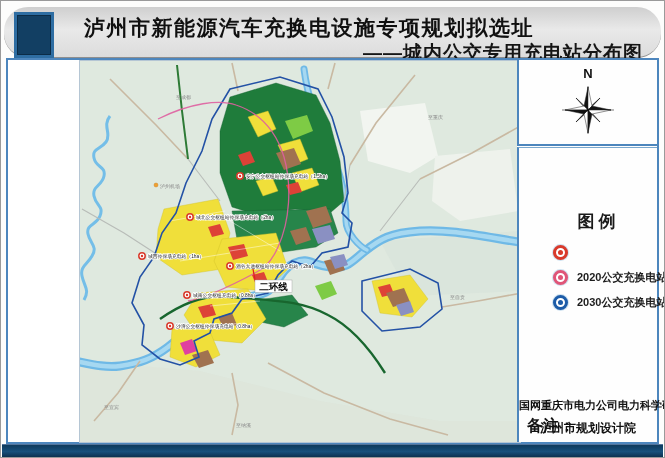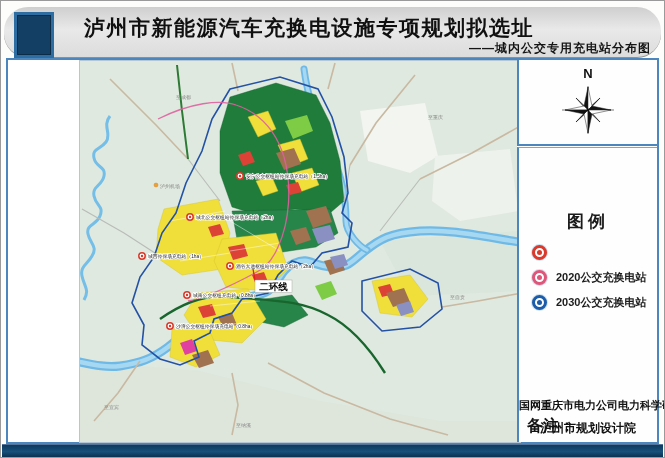--- a/index.html
+++ b/index.html
@@ -6,36 +6,36 @@
   .page{position:relative;width:663px;height:456px;background:#fdfdfc;border:1px solid #9a9a9a;
         font-family:"Liberation Sans","DejaVu Sans",sans-serif;overflow:hidden;}
   
   .title-band{position:absolute;top:6px;left:3px;right:3px;height:50px;
               background:linear-gradient(180deg,#cfcfcf 0%,#e9e9e9 45%,#dcdcdc 100%);
               border-bottom:1px solid #8f8f8f;border-radius:24px;}
   .logo-square{position:absolute;left:10px;top:5px;width:34px;height:40px;
                background:#123f63;border:3px solid #2e6da2;box-shadow:inset 0 0 0 1px #0b2c47;}
   .main-title{position:absolute;left:80px;top:7px;margin:0;font-size:21px;font-weight:700;
               color:#101010;letter-spacing:1.5px;white-space:nowrap;}
-  .sub-title{position:absolute;right:10px;top:33px;font-size:12px;font-weight:700;color:#151515;
+  .sub-title{position:absolute;right:18px;top:33px;font-size:19px;font-weight:700;color:#151515;
              letter-spacing:1px;white-space:nowrap;}
   
   .main-frame{position:absolute;top:57px;left:5px;right:5px;bottom:13px;background:#ffffff;
               border:2px solid #4d86bd;}
   
   .map-area{position:absolute;left:71px;top:0;width:440px;height:381px;background:#737373;
             border:1px solid #b5c6d4;}
   .map-area svg{display:block;}
   
   .sidebar{position:absolute;top:0;right:0;bottom:0;width:140px;background:#fefefe;}
   .compass-box{position:absolute;top:0;left:0;right:0;height:84px;
                border-left:2px solid #4d86bd;border-bottom:2px solid #4d86bd;text-align:center;}
   .north-label{font-size:13px;font-weight:700;color:#111;margin-top:8px;line-height:12px;}
   .info-box{position:absolute;top:87px;left:0;right:0;bottom:0;border-left:2px solid #4d86bd;
-            border-top:1px solid #7aa8cd;}
+            border-top:1px solid #7aa8cd;padding-left:21px;}
   .legend-title{margin-top:62px;text-align:center;font-size:17px;font-weight:700;
                 letter-spacing:4px;color:#1a1a1a;}
   .legend-list{margin-top:12px;padding-left:13px;}
   .legend-item{display:flex;align-items:center;gap:9px;margin-bottom:10px;}
   .legend-sym{width:9px;height:9px;border-radius:50%;border:3px solid var(--c);background:#fff;
               position:relative;flex:none;box-shadow:0 0 0 1px #cfe2f0;}
   .legend-sym::after{content:"";position:absolute;inset:2px;border-radius:50%;background:var(--c);}
   .legend-label{font-size:11px;font-weight:600;color:#1c1c1c;white-space:nowrap;}
   .notes{position:absolute;top:268px;left:8px;right:6px;color:#141414;}
   .notes-heading{font-size:16px;font-weight:700;}

